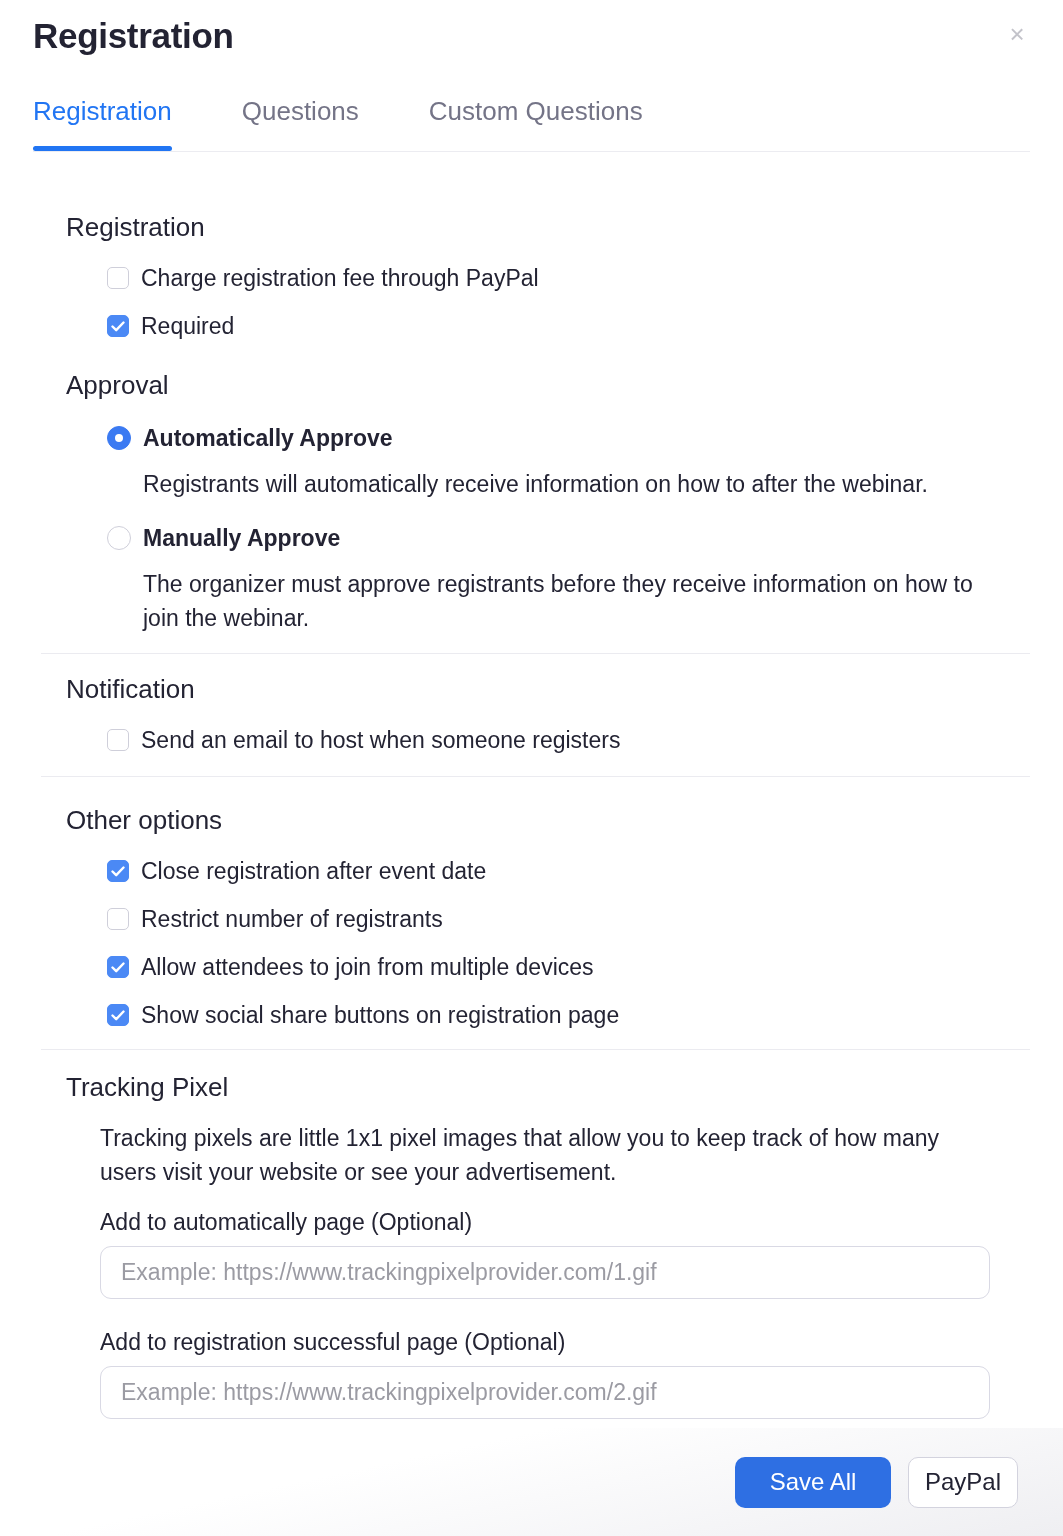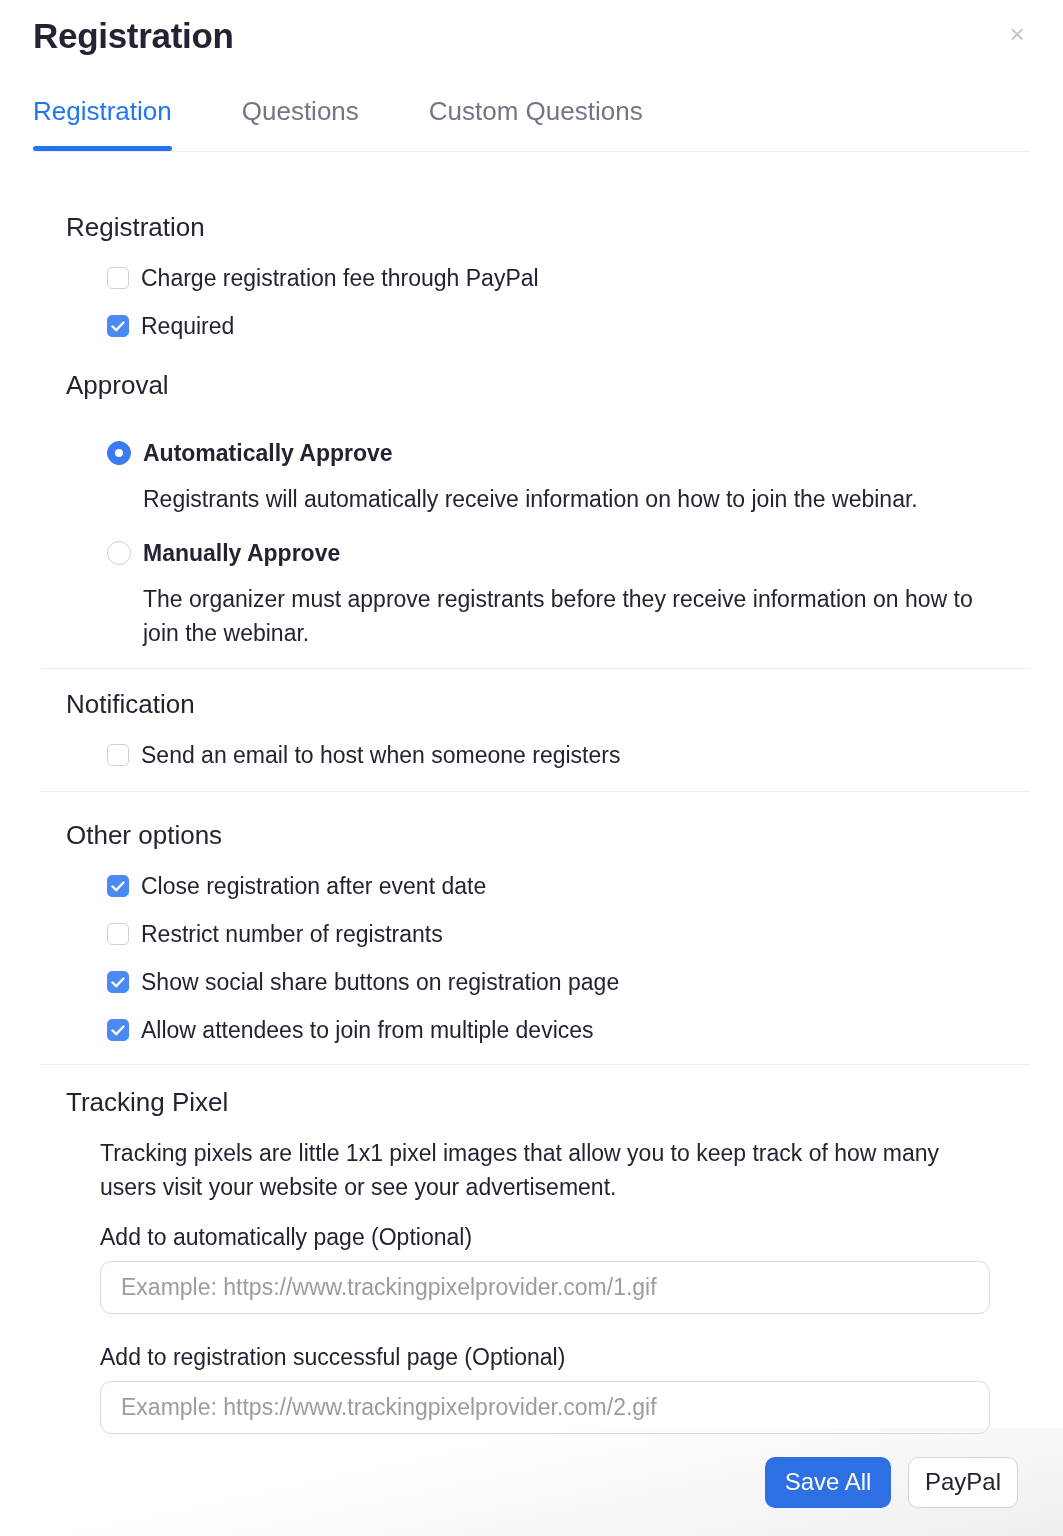--- a/index.html
+++ b/index.html
@@ -53,38 +53,38 @@
     background:#fff; margin-right:12px; flex:0 0 auto; position:relative; cursor:pointer; }
   .radio.on { background:#3b7af2; border-color:#3b7af2; }
   .radio.on::after { content:""; position:absolute; top:50%; left:50%; width:8px; height:8px;
     margin:-4px 0 0 -4px; border-radius:50%; background:#fff; }
 
   .radio-label { font-weight:700; font-size:23px; }
   .opt-desc { margin-left:110px; margin-top:15px; font-size:23px; line-height:34px;
     max-width:868px; color:#232333; }
   .radio-row { margin-left:74px; display:flex; align-items:center; }
   .radio-row.second { margin-top:24px; }
-  .radio-group { margin-top:39px; }
+  .radio-group { margin-top:24px; }
 
   
   .trk-desc { margin:18px 0 0 67px; font-size:23px; line-height:34px; max-width:884px; }
   .field-label { margin:30px 0 0 67px; font-size:23px; }
   .field-label.first { margin-top:20px; }
   .text-input { display:block; margin:10px 9px 0 67px; width:890px; height:53px;
     border:1px solid #d9d9e4; border-radius:11px; padding:0 20px; font-size:23px;
     font-family:"Liberation Sans", sans-serif; color:#232333; background:#fff; outline:none; }
   .text-input::placeholder { color:#9b9ba3; }
 
   
   .footer { position:absolute; left:0; right:0; bottom:0; height:108px;
     background:linear-gradient(168deg, rgba(255,255,255,0) 35%, rgba(225,225,231,0.55) 100%);
     display:flex; align-items:center; justify-content:flex-end; padding-right:45px; }
   .btn { height:51px; border-radius:10px; font-size:24px;
     font-family:"Liberation Sans", sans-serif; cursor:pointer; }
-  .btn-primary { width:126px; background:#2e6fe3; color:#fff; border:none; }
+  .btn-primary { width:156px; background:#2e6fe3; color:#fff; border:none; }
   .btn-secondary { width:110px; margin-left:17px; background:#fff; color:#232333;
     border:1px solid #d3d3de; }
 </style>
 </head>
 <body>
 
 <div class="modal">
 
   <div class="modal-title">Registration</div>
   <button class="close-btn">×</button>
@@ -115,21 +115,21 @@
         <span>Required</span>
       </div>
     </div>
 
     <div class="section-heading h-app">Approval</div>
     <div class="radio-group">
       <div class="radio-row">
         <span class="radio on"></span>
         <span class="radio-label">Automatically Approve</span>
       </div>
-      <div class="opt-desc">Registrants will automatically receive information on how to join the webinar.</div>
+      <div class="opt-desc">Registrants will automatically receive information on how to after the webinar.</div>
       <div class="radio-row second">
         <span class="radio"></span>
         <span class="radio-label">Manually Approve</span>
       </div>
       <div class="opt-desc">The organizer must approve registrants before they receive information on how to join the webinar.</div>
     </div>
 
     <div class="divider d1"></div>
 
     <div class="section-heading h-not">Notification</div>
@@ -159,29 +159,29 @@
           
         </span>
         <span>Restrict number of registrants</span>
       </div>
       <div class="opt-row">
         <span class="checkbox on">
           <svg width="14" height="11" viewBox="0 0 14 11">
               <polyline points="1.5,5.5 5.2,9.2 12.5,1.5" fill="none" stroke="#ffffff" stroke-width="2.4" stroke-linecap="round" stroke-linejoin="round"></polyline>
             </svg>
         </span>
+        <span>Allow attendees to join from multiple devices</span>
+      </div>
+      <div class="opt-row">
+        <span class="checkbox on">
+          <svg width="14" height="11" viewBox="0 0 14 11">
+              <polyline points="1.5,5.5 5.2,9.2 12.5,1.5" fill="none" stroke="#ffffff" stroke-width="2.4" stroke-linecap="round" stroke-linejoin="round"></polyline>
+            </svg>
+        </span>
         <span>Show social share buttons on registration page</span>
-      </div>
-      <div class="opt-row">
-        <span class="checkbox on">
-          <svg width="14" height="11" viewBox="0 0 14 11">
-              <polyline points="1.5,5.5 5.2,9.2 12.5,1.5" fill="none" stroke="#ffffff" stroke-width="2.4" stroke-linecap="round" stroke-linejoin="round"></polyline>
-            </svg>
-        </span>
-        <span>Allow attendees to join from multiple devices</span>
       </div>
     </div>
 
     <div class="divider d3"></div>
 
     <div class="section-heading h-trk">Tracking Pixel</div>
     <div class="trk-desc">Tracking pixels are little 1x1 pixel images that allow you to keep track of how many users visit your website or see your advertisement.</div>
 
     <div class="field-label first">Add to automatically page (Optional)</div>
     <input class="text-input" type="text" placeholder="Example: https://www.trackingpixelprovider.com/1.gif" style="">

